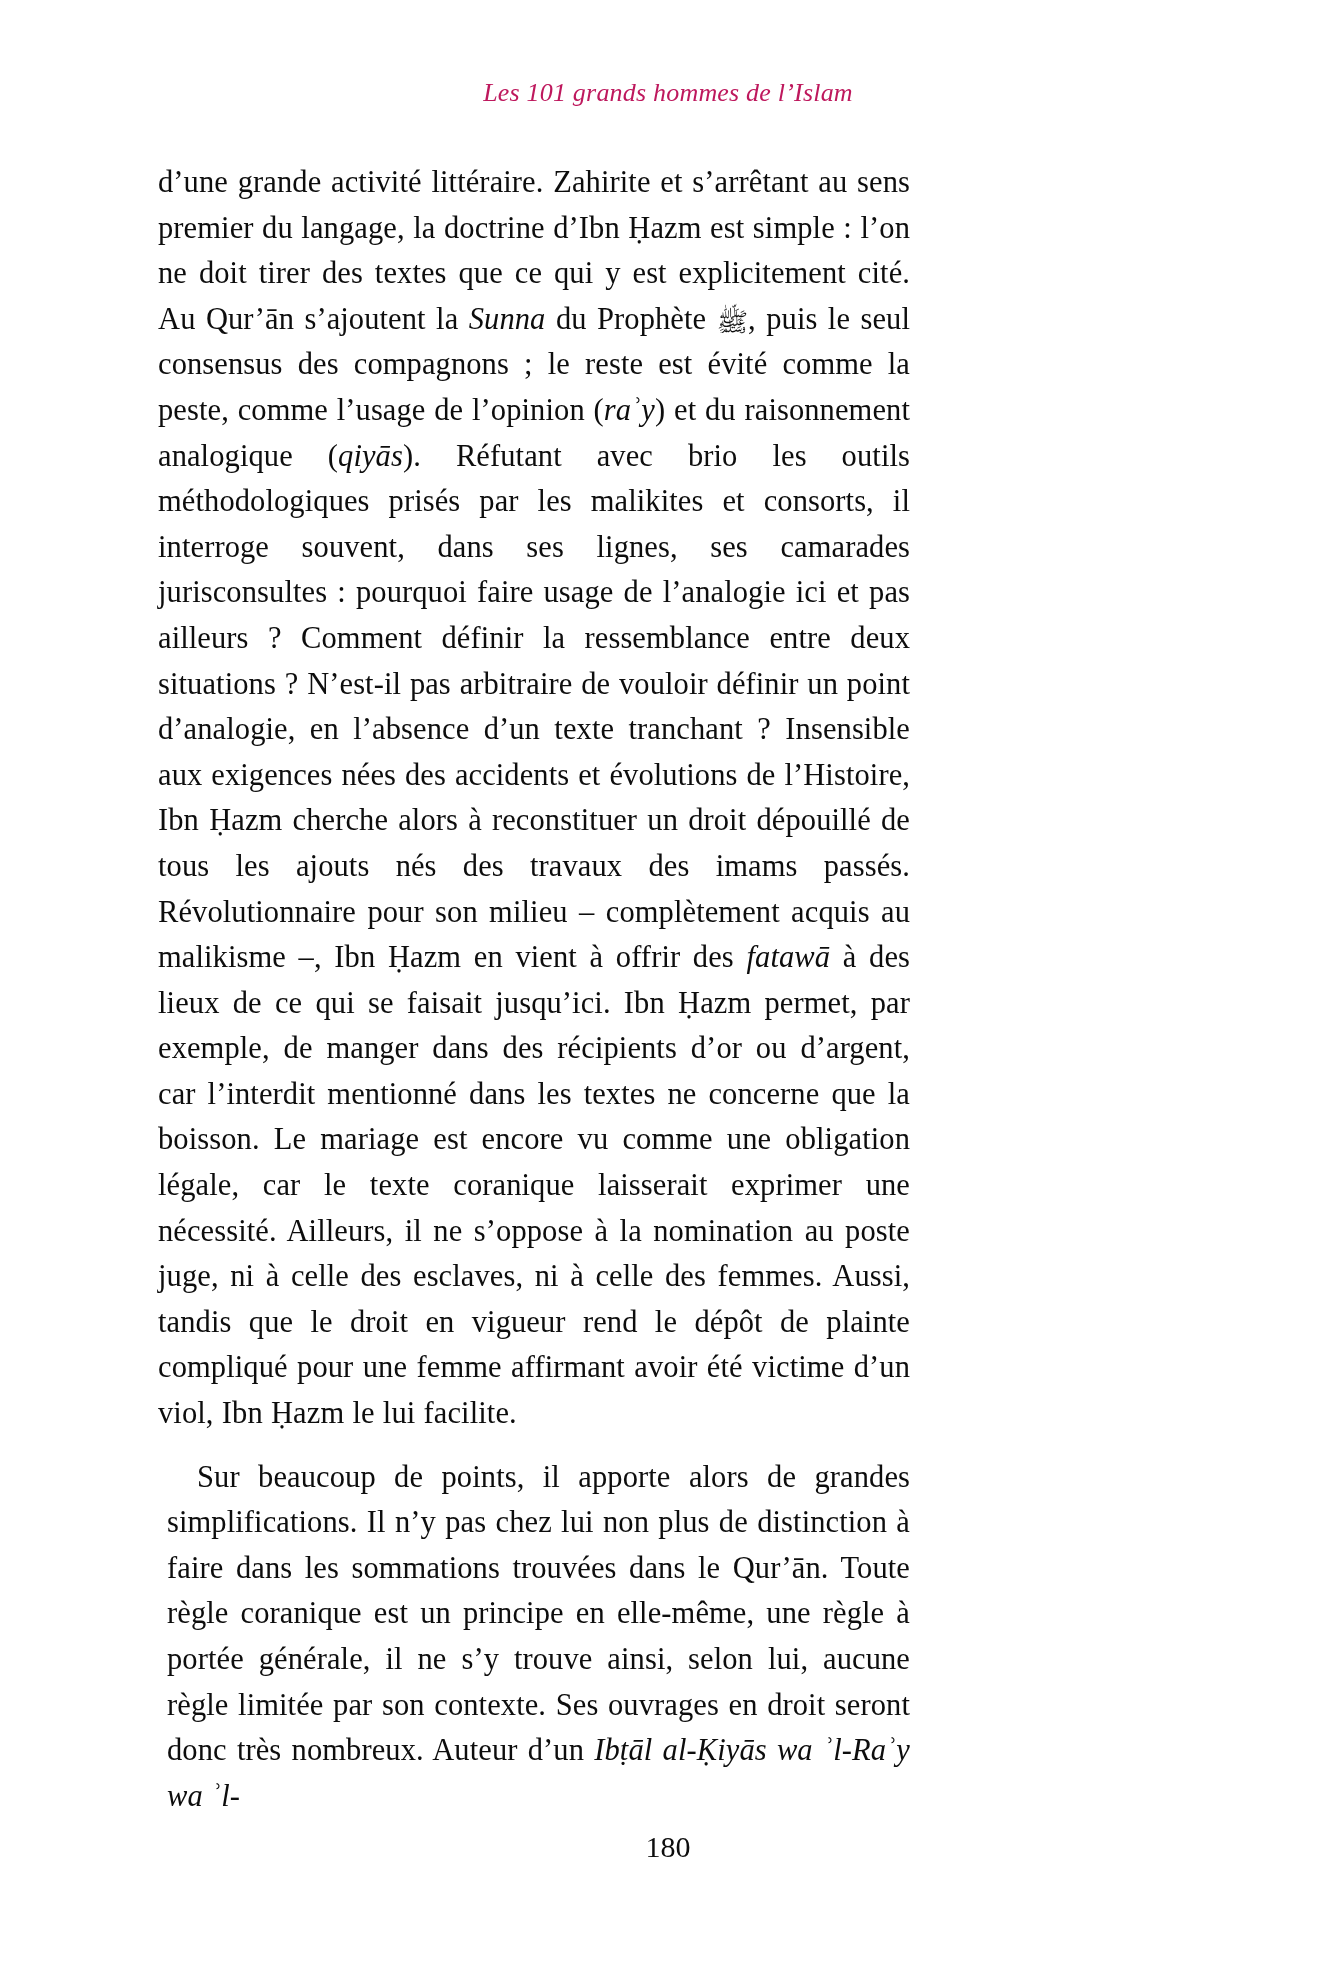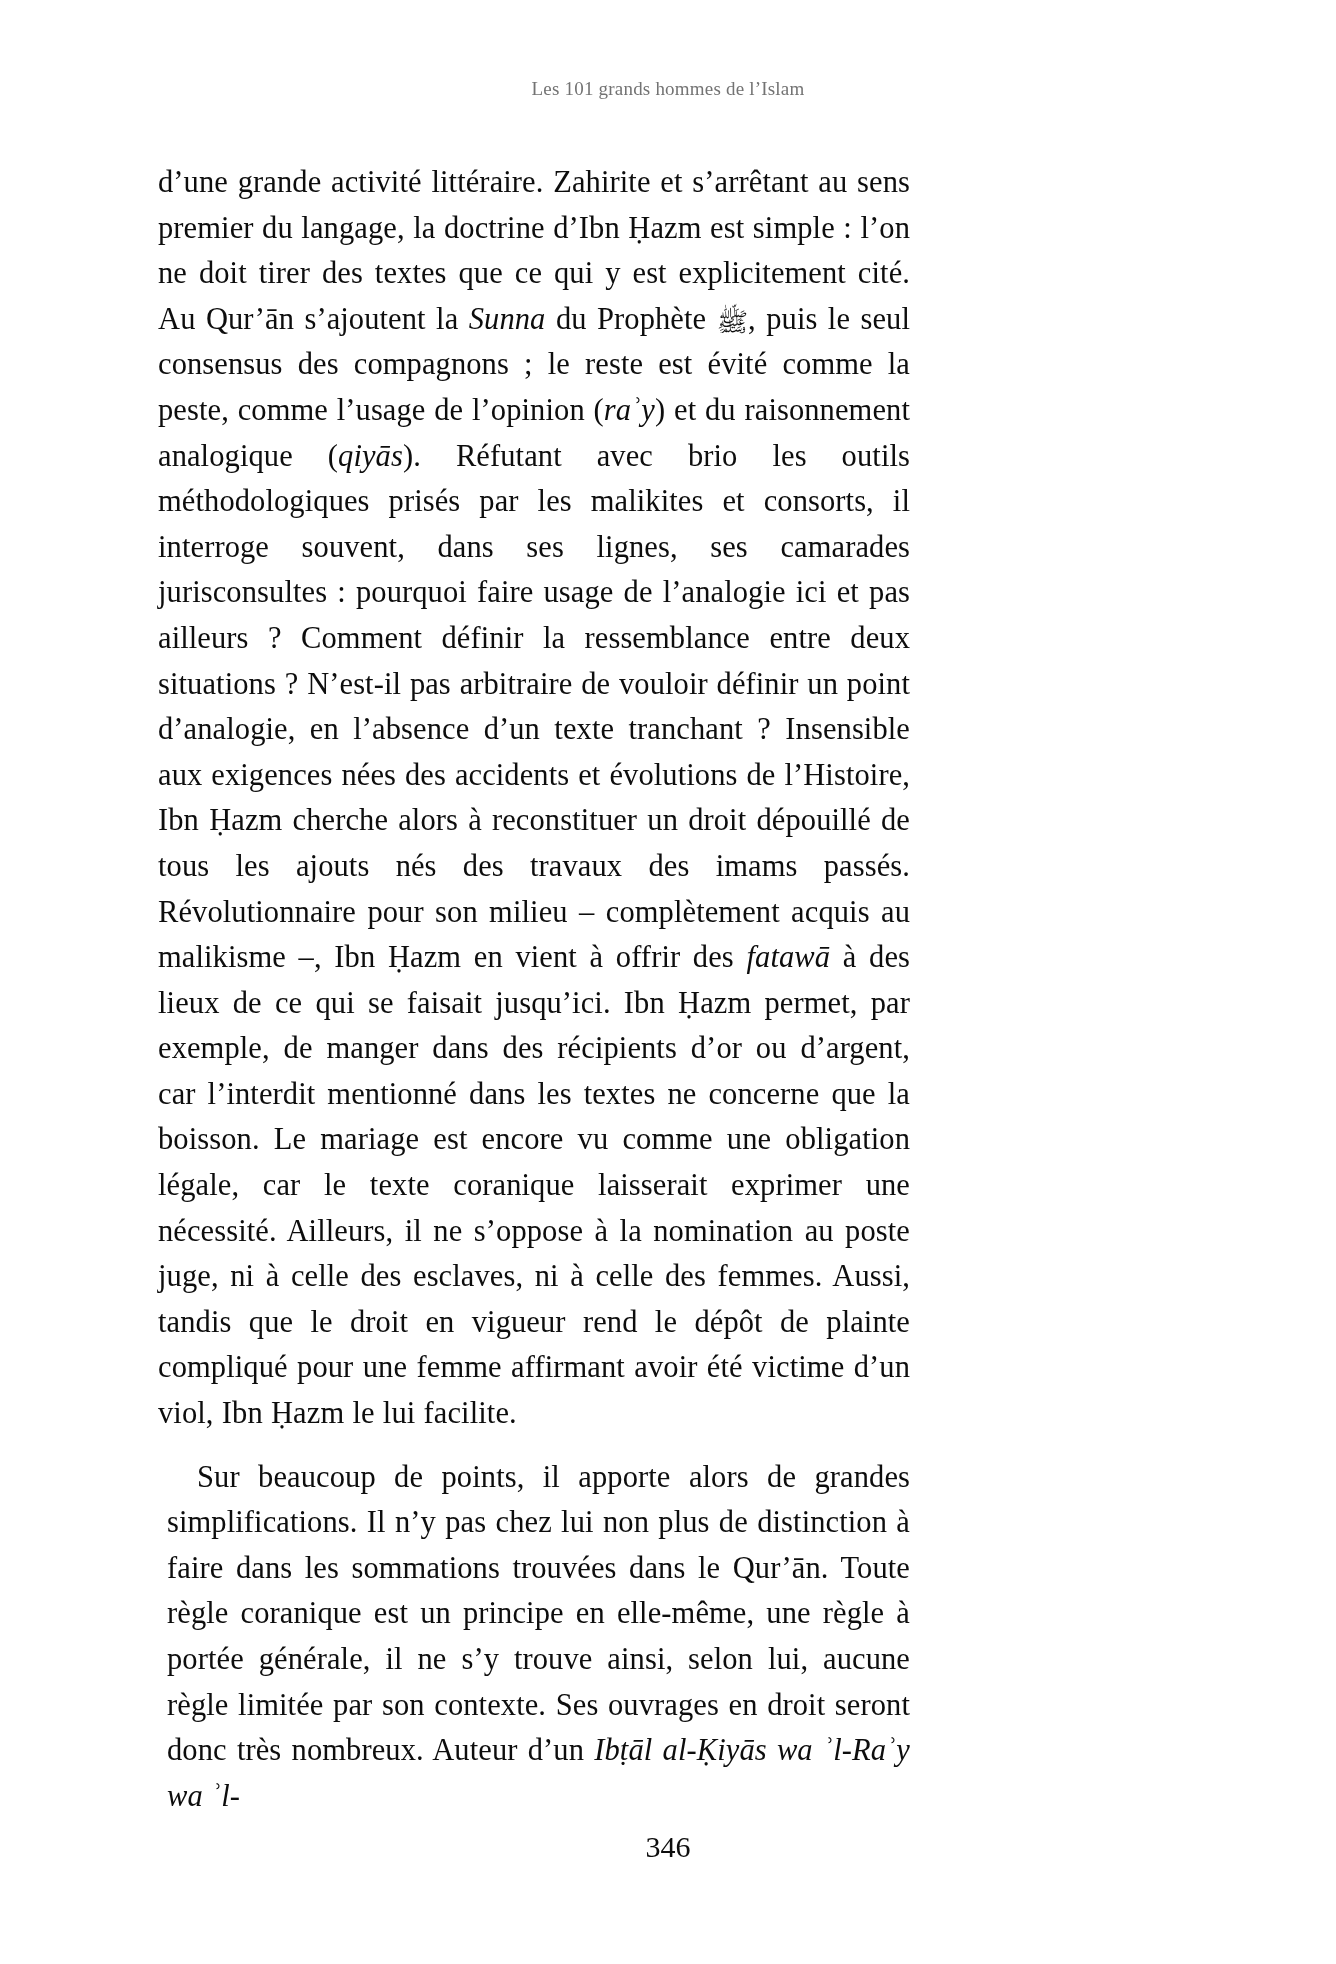--- a/index.html
+++ b/index.html
@@ -18,23 +18,24 @@
     background: #ffffff;
     overflow: hidden;
     box-sizing: border-box;
   }
   .running-header {
     position: absolute;
     top: 78px;
     left: 0;
     width: 1336px;
     text-align: center;
-    font-size: 19px;
+    font-style: italic;
+    font-size: 26px;
     letter-spacing: 0.2px;
-    color: #737373;
+    color: #be185d;
   }
   .text-block {
     position: absolute;
     top: 160px;
     left: 158px;
     width: 752px;
   }
   p.body-par {
     margin: 0;
     text-align: justify;
@@ -82,15 +83,15 @@
 
 <div class="page">
 
   <div class="running-header">Les 101 grands hommes de l’Islam</div>
 
   <div class="text-block">
     <p class="body-par">d’une grande activité littéraire. Zahirite et s’arrêtant au sens premier du langage, la doctrine d’Ibn Ḥazm est simple : l’on ne doit tirer des textes que ce qui y est explicitement cité. Au Qur’ān s’ajoutent la <i>Sunna</i> du Prophète <span class="arabic-glyph">ﷺ</span>, puis le seul consensus des compagnons ; le reste est évité comme la peste, comme l’usage de l’opinion (<i>raʾy</i>) et du raisonnement analogique (<i>qiyās</i>). Réfutant avec brio les outils méthodologiques prisés par les malikites et consorts, il interroge souvent, dans ses lignes, ses camarades jurisconsultes : pourquoi faire usage de l’analogie ici et pas ailleurs ? Comment définir la ressemblance entre deux situations ? N’est-il pas arbitraire de vouloir définir un point d’analogie, en l’absence d’un texte tranchant ? Insensible aux exigences nées des accidents et évolutions de l’Histoire, Ibn Ḥazm cherche alors à reconstituer un droit dépouillé de tous les ajouts nés des travaux des imams passés.  Révolutionnaire pour son milieu – complètement acquis au malikisme –, Ibn Ḥazm en vient à offrir des <i>fatawā</i> à des lieux de ce qui se faisait jusqu’ici. Ibn Ḥazm permet, par exemple, de manger dans des récipients d’or ou d’argent, car l’interdit mentionné dans les textes ne concerne que la boisson. Le mariage est encore vu comme une obligation légale, car le texte coranique laisserait exprimer une nécessité. Ailleurs, il ne s’oppose à la nomination au poste juge, ni à celle des esclaves, ni à celle des femmes. Aussi, tandis que le droit en vigueur rend le dépôt de plainte compliqué pour une femme affirmant avoir été victime d’un viol, Ibn Ḥazm le lui facilite.</p>
     <p class="body-par indented">Sur beaucoup de points, il apporte alors de grandes simplifications. Il n’y pas chez lui non plus de distinction à faire dans les sommations trouvées dans le Qur’ān. Toute règle coranique est un principe en elle-même, une règle à portée générale, il ne s’y trouve ainsi, selon lui, aucune règle limitée par son contexte. Ses ouvrages en droit seront donc très nombreux. Auteur d’un <i>Ibṭāl al-Ḳiyās wa ʾl-Raʾy wa ʾl-</i></p>
   </div>
 
-  <div class="folio-inner">346</div>
+  <div class="folio-inner">180</div>
 
 </div>
 
 </body></html>

